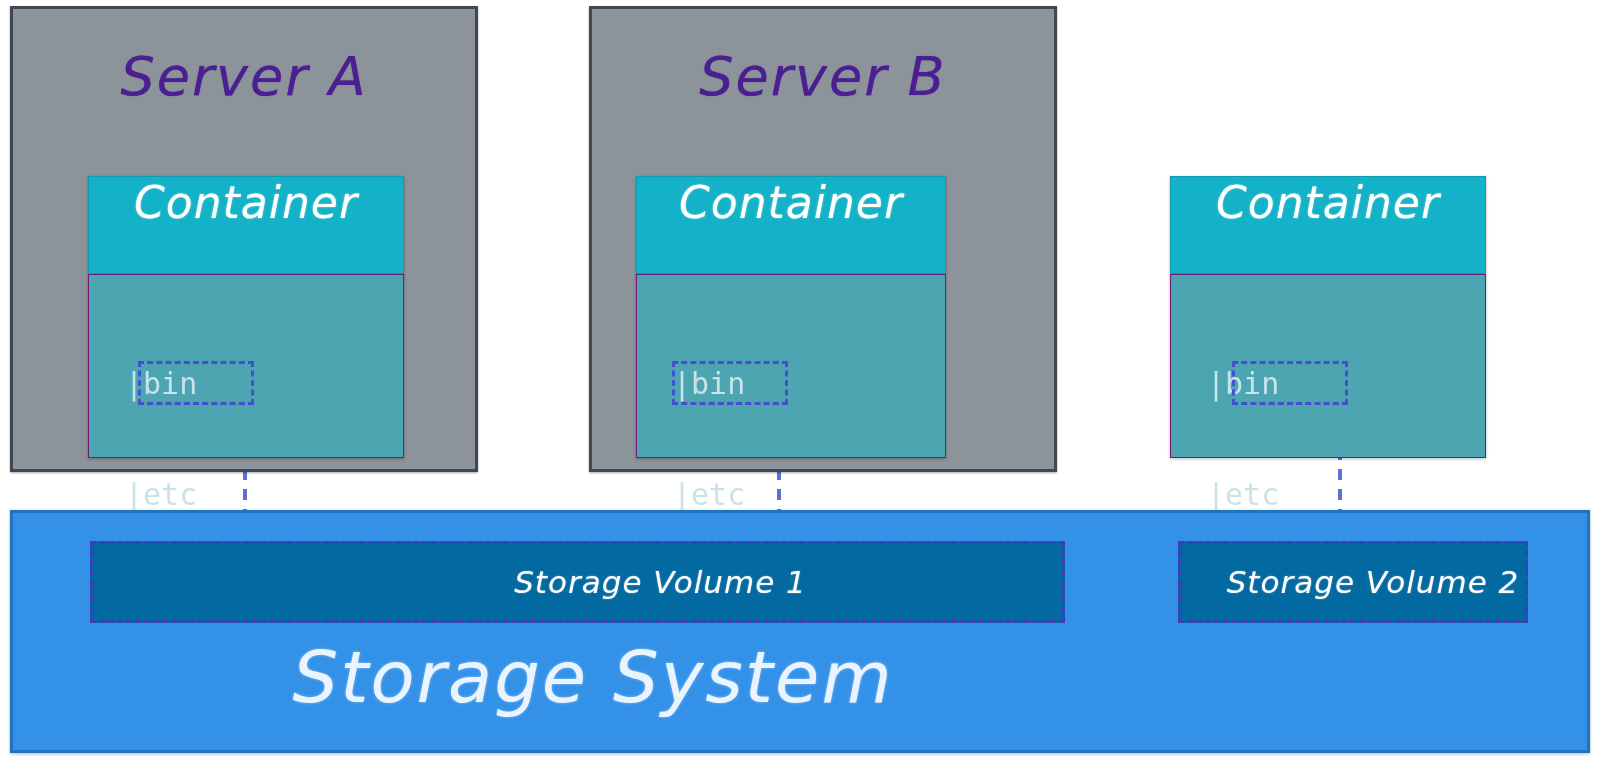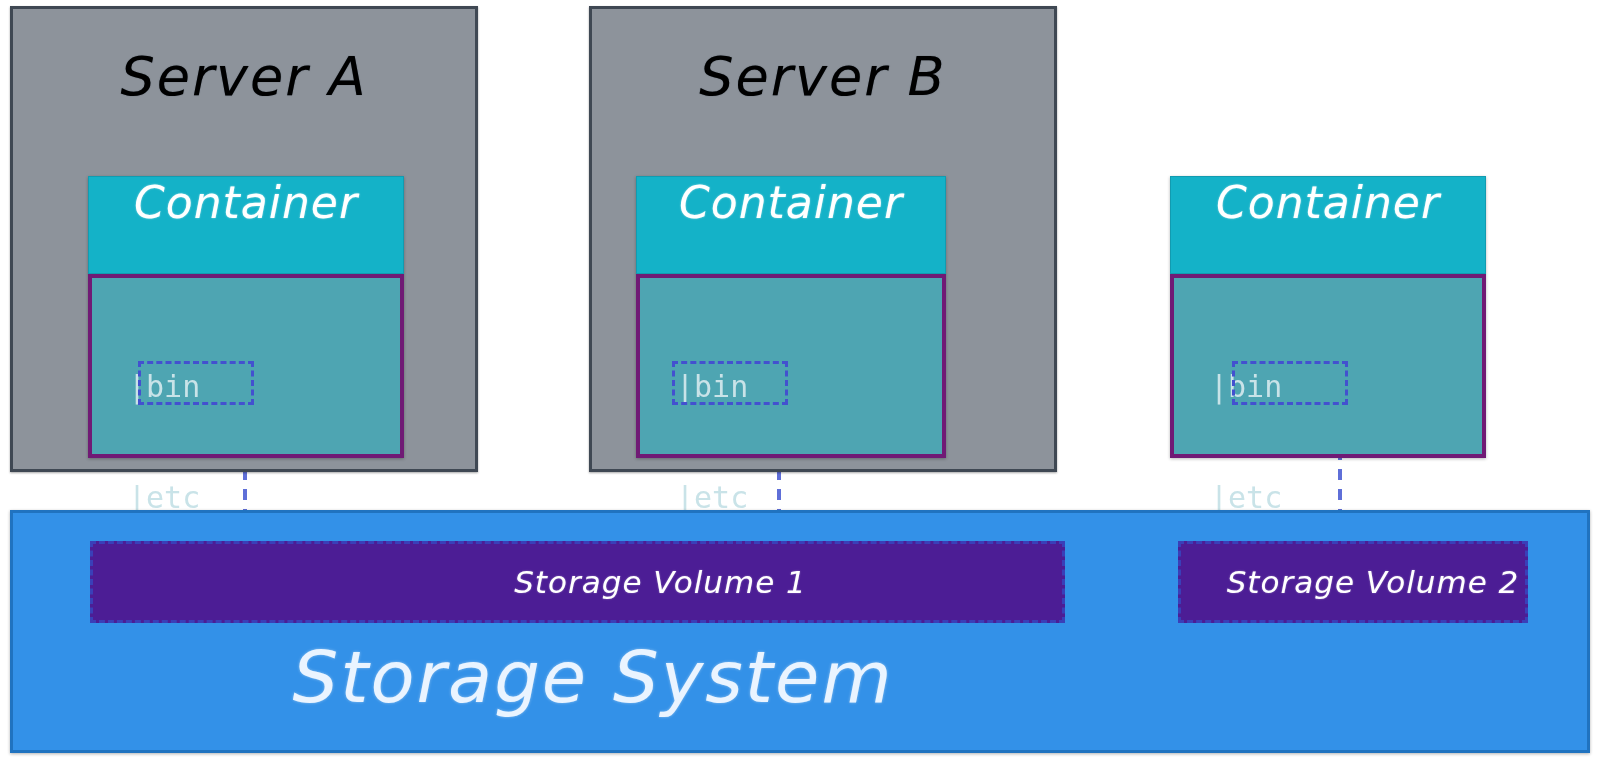--- a/index.html
+++ b/index.html
@@ -23,21 +23,21 @@
   .server-title{
     position:absolute;
     left:0;right:0;
     top:36px;
     text-align:center;
     font-family:"DejaVu Sans", sans-serif;
     font-size:54px;
     font-weight:400;
     font-style:italic;
     letter-spacing:2px;
-    color:#000000;
+    color:#4c1d95;
     white-space:nowrap;
     text-shadow:0 0 1px #4a5560;
   }
 
   
   .container-box{
     position:absolute;
     box-sizing:border-box;
     box-shadow:0 1px 3px rgba(0,0,0,.28);
   }
@@ -56,21 +56,21 @@
     font-style:italic;
     letter-spacing:1px;
     color:#ffffff;
     white-space:nowrap;
     text-shadow:0 0 2px rgba(255,255,255,.55);
   }
   .container-body{
     position:absolute;
     left:0;right:0;top:98px;bottom:0;
     background:#4ea5b2;
-    border:4px solid #701a75;
+    border:1px solid #701a75;
     box-sizing:border-box;
   }
   .fs-tree{
     position:absolute;
     left:36px;
     top:16px;
     font-family:"DejaVu Sans Mono", monospace;
     font-size:30px;
     line-height:37px;
     color:#c9e3e8;
@@ -106,21 +106,21 @@
     font-family:"DejaVu Sans", sans-serif;
     font-size:72px;
     font-style:italic;
     letter-spacing:2px;
     color:#eaf4ff;
     white-space:nowrap;
     text-shadow:0 0 3px rgba(255,255,255,.45);
   }
   .volume{
     position:absolute;
-    background:#4c1d95;
+    background:#0369a1;
     border:3px dashed #3a3fb8;
     box-sizing:border-box;
     display:flex;align-items:center;justify-content:center;
   }
   .volume-label{
     font-family:"DejaVu Sans", sans-serif;
     font-size:31px;
     font-style:italic;
     letter-spacing:1px;
     color:#ffffff;

